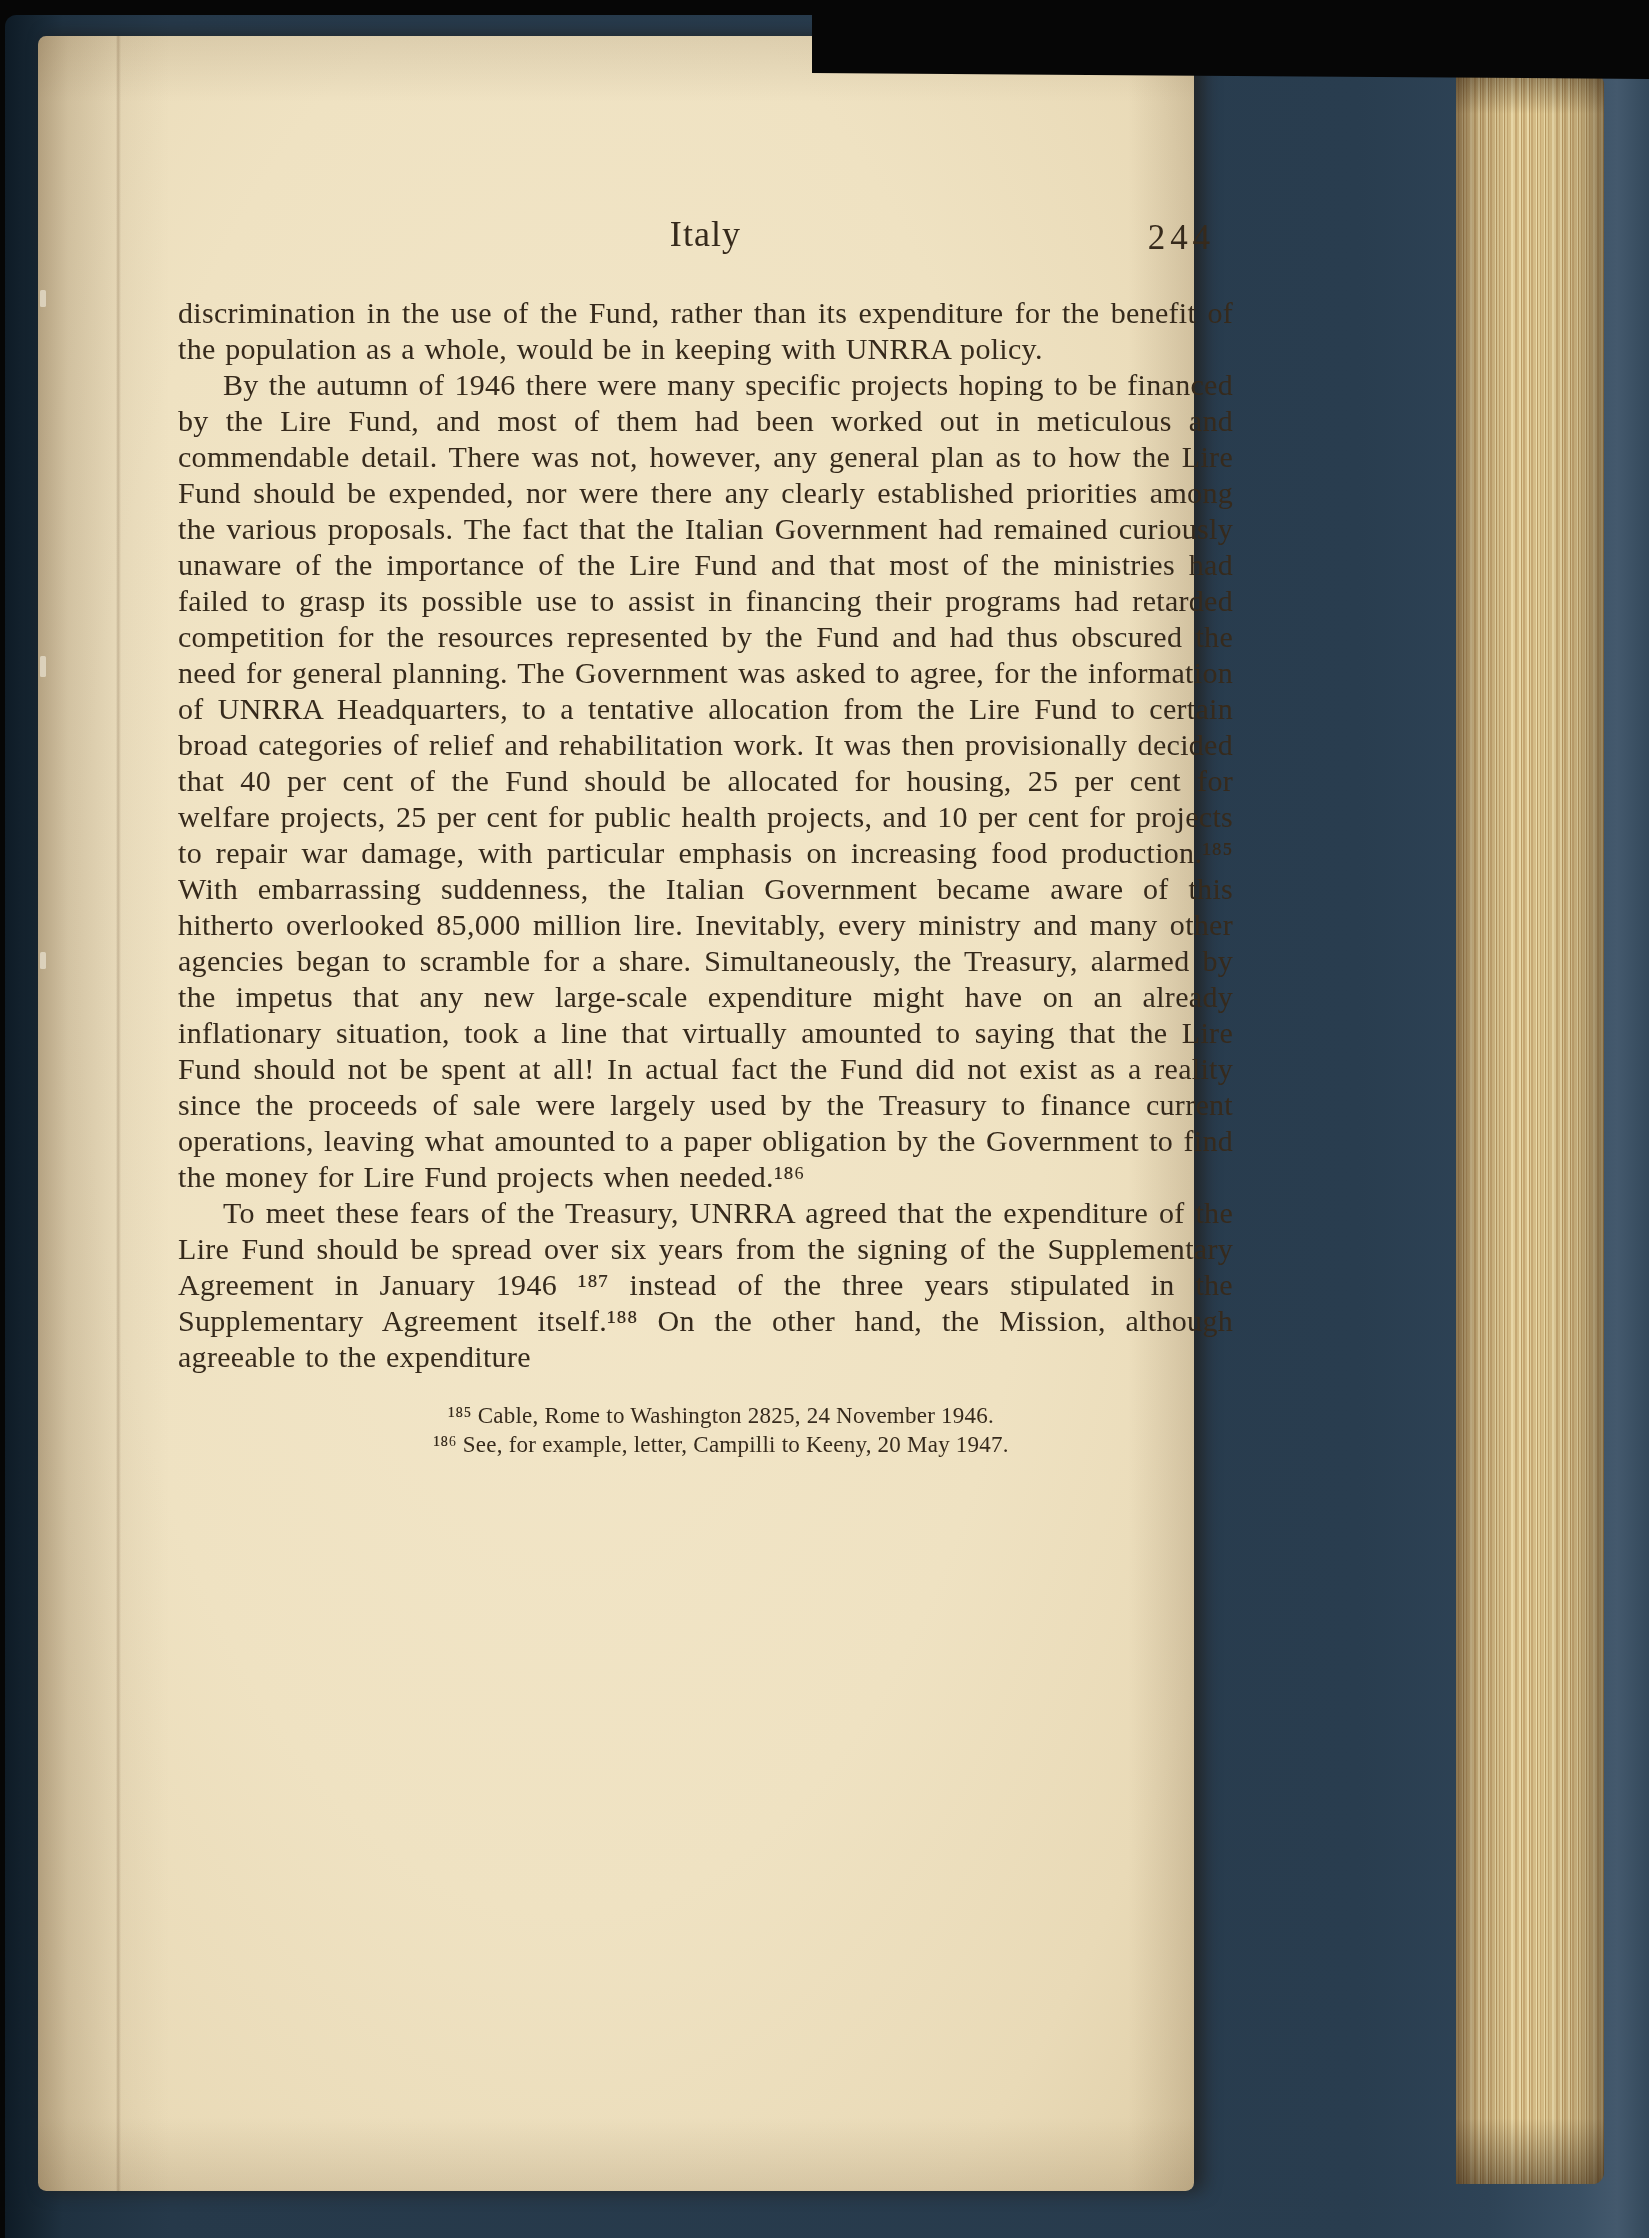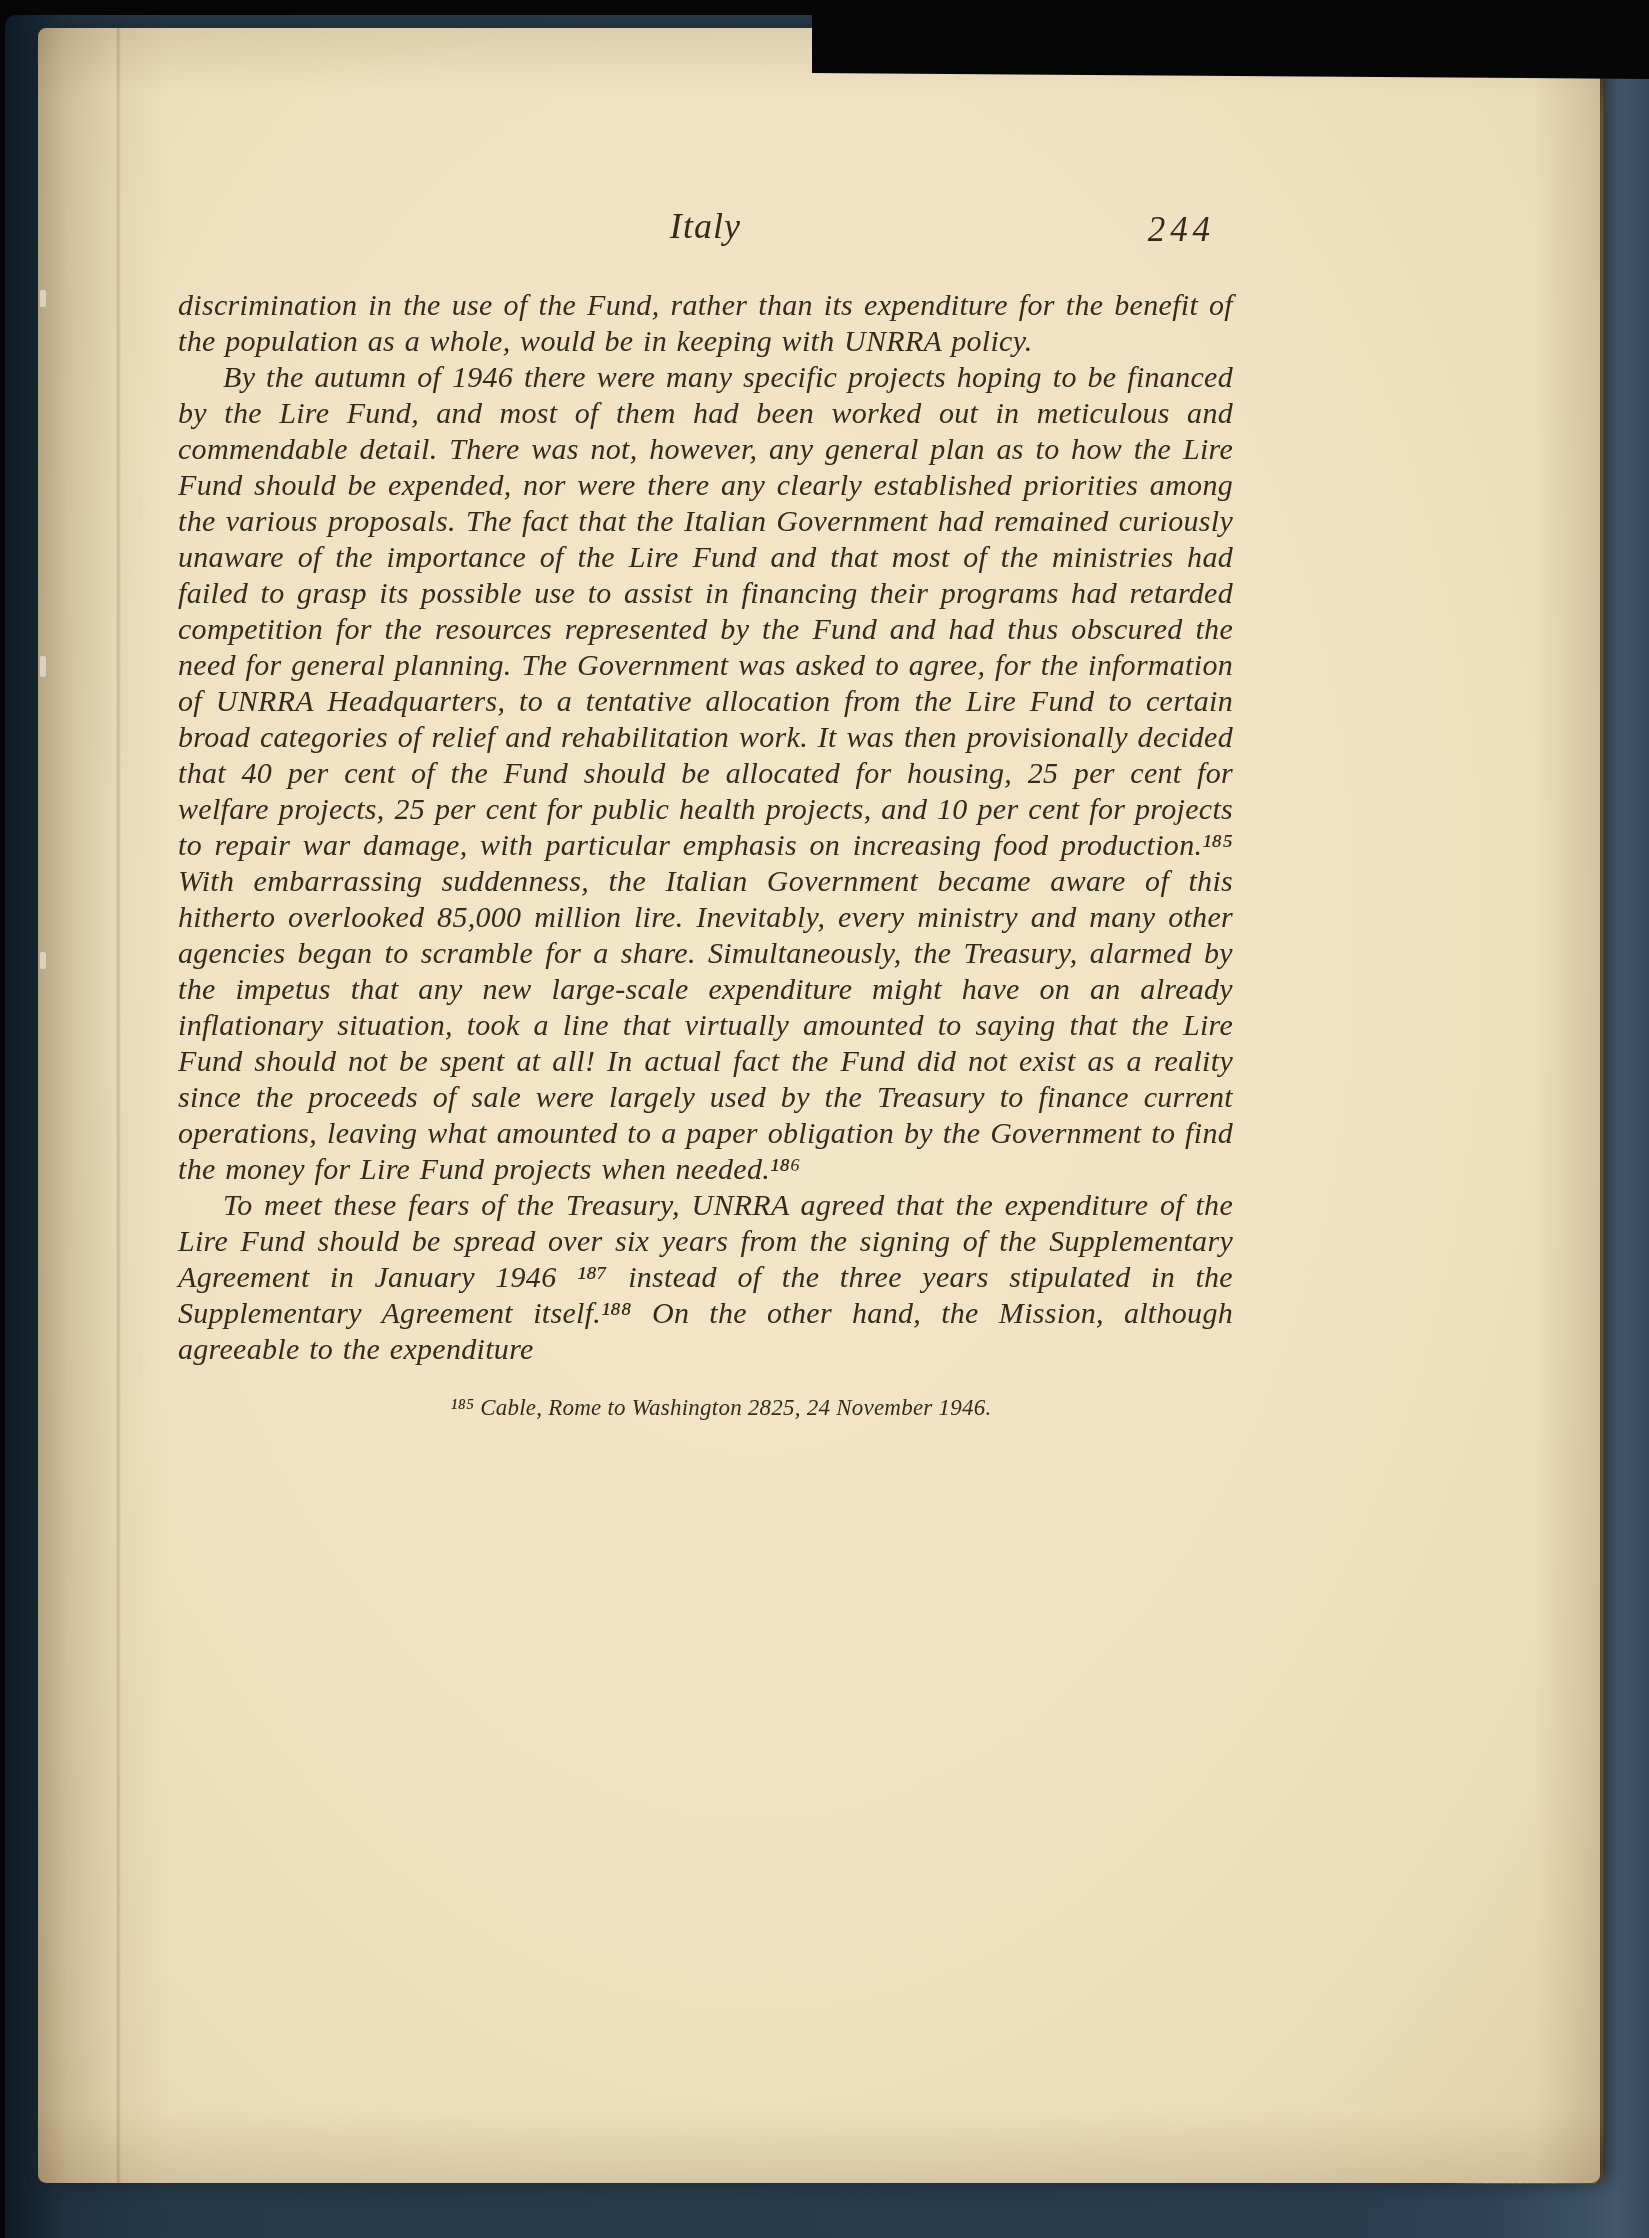--- a/index.html
+++ b/index.html
@@ -42,33 +42,32 @@
         #dfcb97 0px, #dfcb97 1.6px,
         #c6a873 1.6px, #c6a873 3.3px,
         #d5bd87 3.3px, #d5bd87 5.8px,
         #e9d8a8 5.8px, #e9d8a8 7.4px,
         #b99a63 7.4px, #b99a63 8.2px);
     z-index: 1;
   }
   
   .page {
     position: absolute;
-    left: 38px; top: 28px;
-    width: 1562px; height: 2155px;
+    left: 38px; top: 36px;
+    width: 1156px; height: 2155px;
     border-radius: 8.2px 6.6px 8.2px 8.2px;
     background:
       linear-gradient(90deg, rgba(96,70,38,0) 78px, rgba(90,60,30,.22) 80px, rgba(96,70,38,0) 83px),
       linear-gradient(90deg, rgba(96,70,38,.4) 0px, rgba(96,70,38,.2) 30px, rgba(96,70,38,.07) 76px, rgba(96,70,38,0) 132px),
       linear-gradient(270deg, rgba(96,70,38,.18) 0px, rgba(96,70,38,0) 66px),
       linear-gradient(0deg, rgba(96,70,38,.15) 0px, rgba(96,70,38,0) 74px),
       linear-gradient(180deg, rgba(96,70,38,.13) 0px, rgba(96,70,38,0) 66px),
       radial-gradient(ellipse at 46% 42%, #f3e7ca 0%, #efe2c2 55%, #e9dab7 82%, #dfcea8 100%);
     box-shadow: 8.2px 0 16.5px rgba(30,18,8,.55);
     z-index: 2;
-    font-style: italic;
   }
   
   .corner-black {
     position: absolute;
     left: 812px; top: -5px;
     width: 841px; height: 81px;
     background: #060606;
     transform: skewY(0.4deg);
     z-index: 3;
   }
@@ -144,20 +143,21 @@
       </div>
 
       <div class="body-text">
         <p class="para">discrimination in the use of the Fund, rather than its expenditure for the benefit of the population as a whole, would be in keeping with UNRRA policy.</p>
         <p class="para indent">By the autumn of 1946 there were many specific projects hoping to be financed by the Lire Fund, and most of them had been worked out in meticulous and commendable detail. There was not, however, any general plan as to how the Lire Fund should be expended, nor were there any clearly established priorities among the various proposals. The fact that the Italian Government had remained curiously unaware of the importance of the Lire Fund and that most of the ministries had failed to grasp its possible use to assist in financing their programs had retarded competition for the resources represented by the Fund and had thus obscured the need for general planning. The Government was asked to agree, for the information of UNRRA Headquarters, to a tentative allocation from the Lire Fund to certain broad categories of relief and rehabilitation work. It was then provisionally decided that 40 per cent of the Fund should be allocated for housing, 25 per cent for welfare projects, 25 per cent for public health projects, and 10 per cent for projects to repair war damage, with particular emphasis on increasing food production.¹⁸⁵ With embarrassing suddenness, the Italian Government became aware of this hitherto overlooked 85,000 million lire. Inevitably, every ministry and many other agencies began to scramble for a share. Simultaneously, the Treasury, alarmed by the impetus that any new large-scale expenditure might have on an already inflationary situation, took a line that virtually amounted to saying that the Lire Fund should not be spent at all! In actual fact the Fund did not exist as a reality since the proceeds of sale were largely used by the Treasury to finance current operations, leaving what amounted to a paper obligation by the Government to find the money for Lire Fund projects when needed.¹⁸⁶</p>
         <p class="para indent">To meet these fears of the Treasury, UNRRA agreed that the expenditure of the Lire Fund should be spread over six years from the signing of the Supplementary Agreement in January 1946 ¹⁸⁷ instead of the three years stipulated in the Supplementary Agreement itself.¹⁸⁸ On the other hand, the Mission, although agreeable to the expenditure</p>
       </div>
 
       <div class="footnotes">
         <p class="footnote">¹⁸⁵ Cable, Rome to Washington 2825, 24 November 1946.</p>
+        <p class="footnote">¹⁸⁶ See, for example, letter, Campilli to Keeny, 20 May 1947.</p>
       </div>
 
     </div>
   </div>
 
   <div class="corner-black"></div>
 
   <div class="edge-mark m1"></div>
   <div class="edge-mark m2"></div>
   <div class="edge-mark m3"></div>

